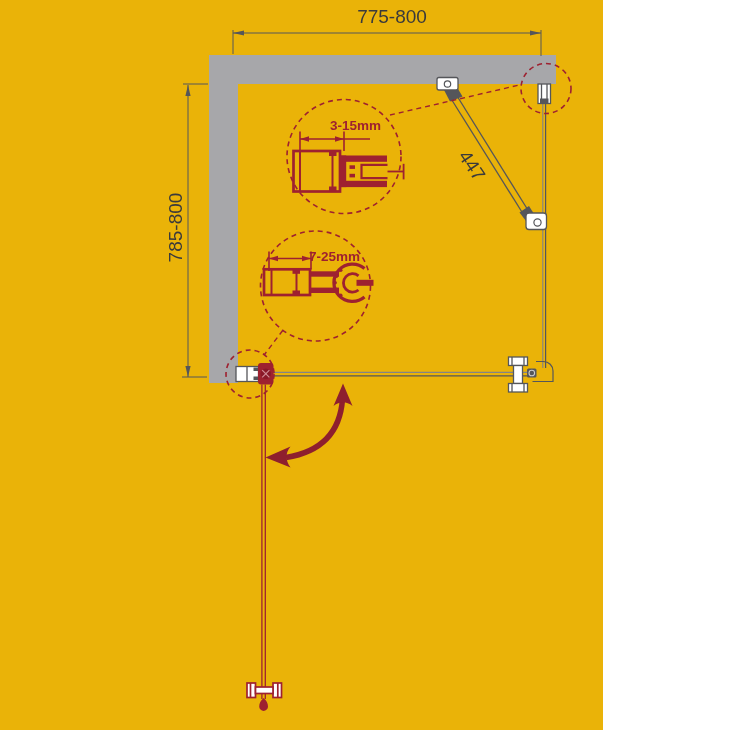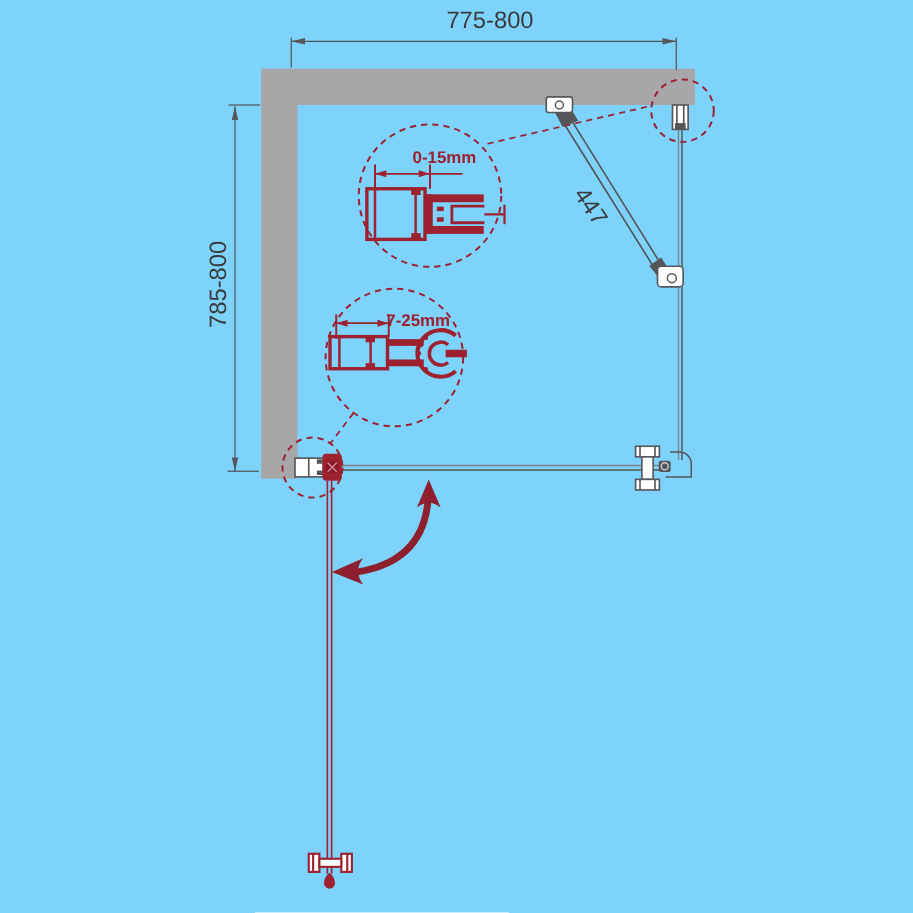--- a/index.html
+++ b/index.html
@@ -5,21 +5,21 @@
   :root{
     --wall:#a7a7aa;
     --line:#55565a;
     --line-light:#828388;
     --dimtext:#3a3a3c;
     --red:#9e2130;
     --arrow-red:#8e1f2e;
   }
   html,body{margin:0;padding:0;background:#ffffff;}
   .canvas{
-    position:relative;width:730px;height:730px;background:#7dd3fc;overflow:hidden;
+    position:relative;width:603px;height:730px;background:#eab308;overflow:hidden;
     font-family:"Liberation Sans", sans-serif;
   }
   .canvas svg{position:absolute;left:0;top:0;}
   .lbl{
     position:absolute;color:var(--dimtext);
     font-family:"Liberation Sans", sans-serif;
     white-space:nowrap;line-height:1;
   }
   .lbl-top{left:352px;top:7px;width:80px;text-align:center;font-size:19px;}
   .lbl-left{
@@ -192,15 +192,15 @@
       <circle cx="336.6" cy="276.2" r="1.7" fill="#9e2130" stroke="none"></circle>
       <circle cx="335.2" cy="282.8" r="1.7" fill="#9e2130" stroke="none"></circle>
       <circle cx="336.6" cy="289.4" r="1.7" fill="#9e2130" stroke="none"></circle>
       <circle cx="340.8" cy="295.3" r="1.7" fill="#9e2130" stroke="none"></circle>
     </g>
   </svg>
 
   <div class="lbl lbl-top">775-800</div>
   <div class="lbl lbl-left">785-800</div>
   <div class="lbl lbl-strut">447</div>
-  <div class="lbl lbl-detail lbl-d1">0-15mm</div>
+  <div class="lbl lbl-detail lbl-d1">3-15mm</div>
   <div class="lbl lbl-detail lbl-d2">7-25mm</div>
 </div>
 
 </body></html>

